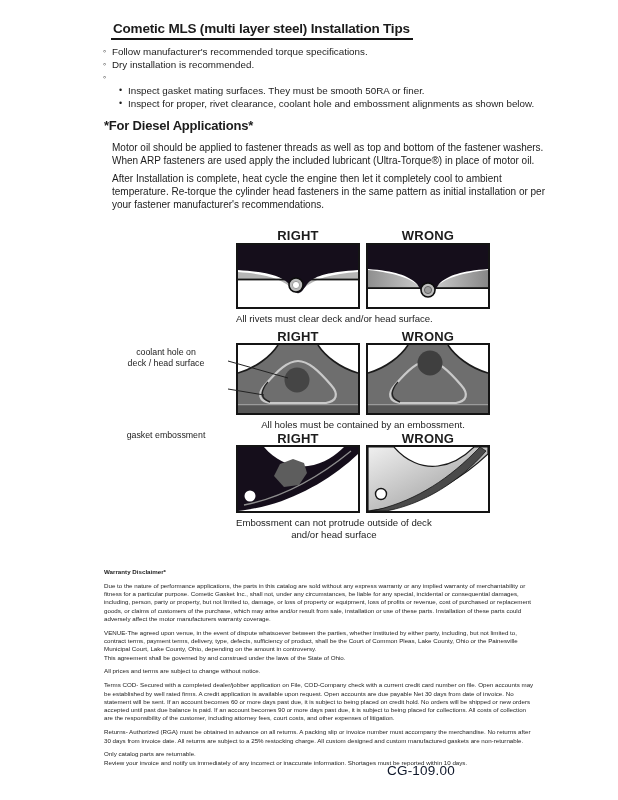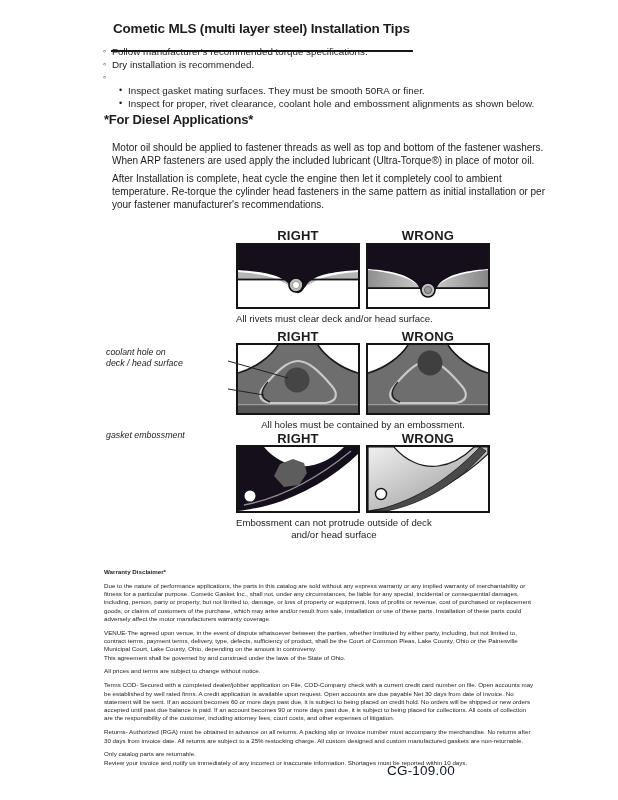--- a/index.html
+++ b/index.html
@@ -1,41 +1,41 @@
 <!DOCTYPE html>
 <html><head>
 <meta charset="utf-8">
 <style>
   html,body{margin:0;padding:0;background:#fff;}
   .page{position:relative;width:618px;height:800px;background:#ffffff;overflow:hidden;
         font-family:"Liberation Sans","DejaVu Sans",sans-serif;color:#1c1c1c;}
   .abs{position:absolute;}
   .title{left:111px;top:21px;font-size:13.5px;font-weight:bold;letter-spacing:-0.2px;
-         border-bottom:2px solid #151515;padding:0 3px 14px 2px;white-space:nowrap;}
+         border-bottom:2px solid #151515;padding:0 3px 2px 2px;white-space:nowrap;}
   .bullets{left:103px;top:45px;font-size:9.8px;line-height:13px;}
   .b-row{display:flex;align-items:flex-start;}
   .b-row.sub{margin-left:16px;}
   .b-marker{width:9px;flex:0 0 9px;font-size:9px;line-height:13px;}
-  .diesel-h{left:104px;top:112px;font-size:13px;font-weight:bold;letter-spacing:-0.2px;}
+  .diesel-h{left:104px;top:118px;font-size:13px;font-weight:bold;letter-spacing:-0.2px;}
   .body-p{left:108px;width:444px;font-size:10px;line-height:13px;margin:4px;}
   .p1{top:137px;} .p2{top:168px;} .p3{top:209px;}
   .dg-label{top:0;width:124px;text-align:center;font-size:13px;font-weight:bold;letter-spacing:0.2px;}
   .lab-l{left:236px;} .lab-r{left:366px;}
   .row1 .dg-label{top:228px;} .row2 .dg-label{top:329px;} .row3 .dg-label{top:431px;}
   .dg-box{width:120px;border:2px solid #141414;background:#fff;line-height:0;}
   .box-l{left:236px;} .box-r{left:366px;}
   .row1 .dg-box{top:243px;height:62px;}
   .row2 .dg-box{top:343px;height:68px;}
   .row3 .dg-box{top:445px;height:64px;}
   .caption{font-size:9.6px;line-height:12px;}
   .cap1{left:236px;top:313px;}
   .cap2{left:236px;top:419px;width:254px;text-align:center;}
   .cap3{left:236px;top:517px;text-align:center;}
   .pre{white-space:pre-line;}
-  .ann{width:120px;text-align:left;font-size:8.8px;line-height:10.5px;font-style:italic;}
+  .ann{width:120px;text-align:center;font-size:8.8px;line-height:10.5px;}
   .ann1{left:106px;top:347px;}
   .ann2{left:106px;top:384px;margin-top:46px;}
   .leader{left:226px;top:352px;z-index:5;pointer-events:none;}
   .disc{left:104px;top:568px;width:430px;font-size:6.2px;line-height:8.3px;}
   .disc p{margin:0 0 5.5px 0;}
   .disc-h{font-weight:bold;}
   .page-code{left:387px;top:763px;font-size:13.5px;letter-spacing:0.2px;color:#0f172a;}
 </style>
 </head>
 <body>

